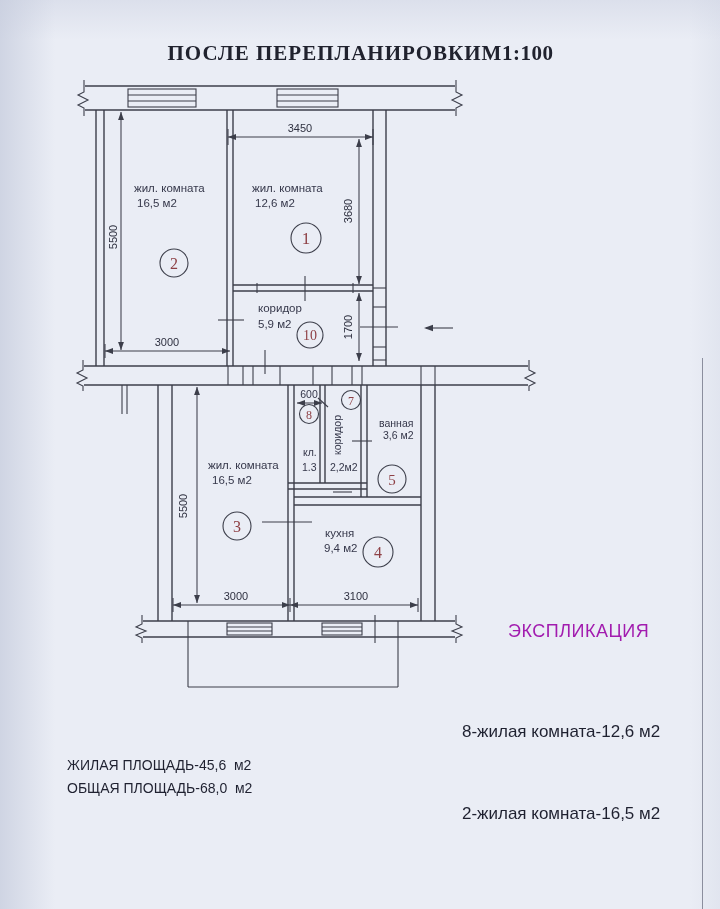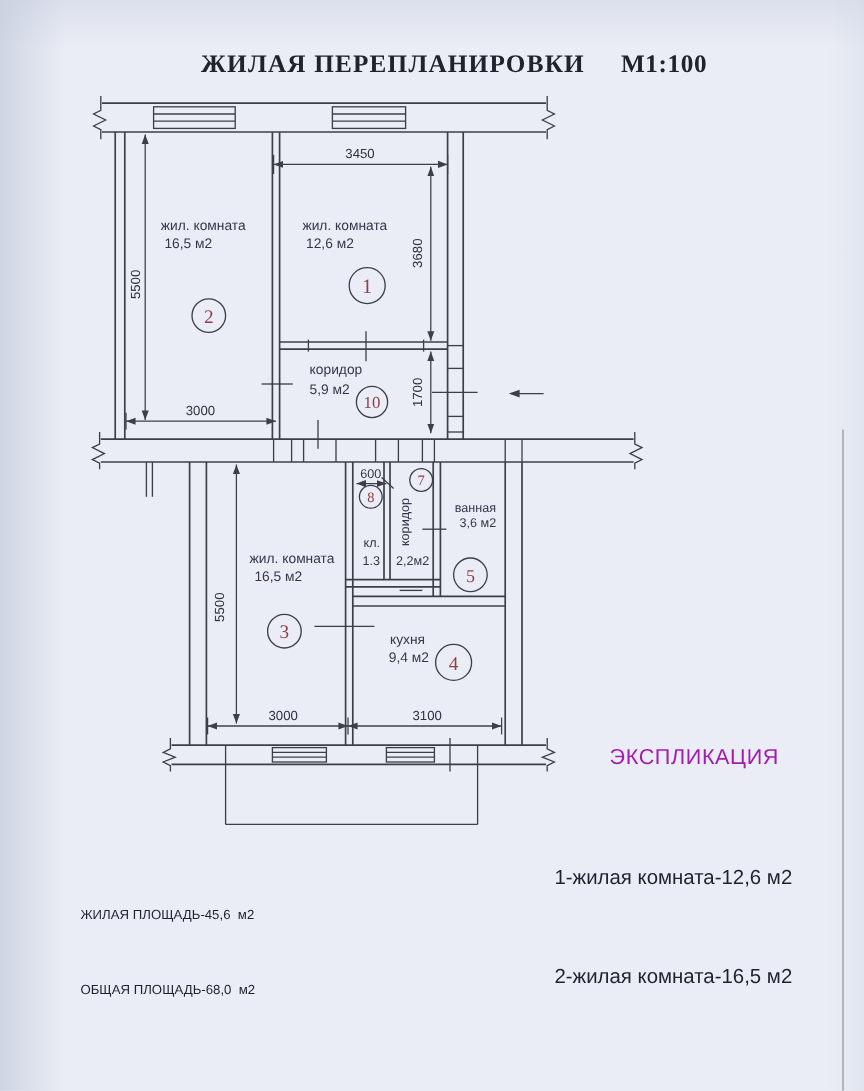--- a/index.html
+++ b/index.html
@@ -11,46 +11,46 @@
       linear-gradient(270deg, rgba(214,219,232,.45) 0px, rgba(234,237,245,0) 30px),
       #eaedf5;
     font-family:"Liberation Sans",sans-serif;color:#23242f;
   }
   .abs{position:absolute;}
   .title-row{
     left:155px;top:16px;width:430px;
     font-family:"Liberation Serif",serif;font-weight:700;font-size:21px;
     letter-spacing:1px;color:#20222e;white-space:pre;
   }
-  .title-scale{margin-left:30px;letter-spacing:0.5px;}
+  .title-scale{letter-spacing:0.5px;}
   svg text{user-select:none;}
   .ln{stroke:#3c3e4a;stroke-width:1.4;fill:none;}
   .lnt{stroke:#3c3e4a;stroke-width:1.1;fill:none;}
   .dimln{stroke:#3c3e4a;stroke-width:1.05;fill:none;}
   .lbl{font-family:"Liberation Sans",sans-serif;font-size:11.5px;fill:#35374a;}
   .lbls{font-family:"Liberation Sans",sans-serif;font-size:10.5px;fill:#35374a;}
   .dim{font-family:"Liberation Sans",sans-serif;font-size:11px;fill:#2f3140;}
   .rnum{font-family:"Liberation Serif",serif;fill:#8e4045;}
   .legend-title{
     left:508px;top:621px;font-size:18px;letter-spacing:.5px;color:#a21caf;
   }
   .legend-list{
     left:462px;top:663px;width:250px;font-size:17px;line-height:27.4px;color:#1f2130;white-space:pre;
   }
-  .summary{left:67px;font-size:11px;color:#1f2130;white-space:pre;}
+  .summary{left:67px;font-size:14px;color:#1f2130;white-space:pre;}
   .page-fold{
     left:702px;top:358px;width:1px;height:551px;
     background:rgba(90,94,112,.65);
   }
 </style>
 </head>
 <body>
 
 <div class="abs title-row">
-  <span>ЖИЛАЯ ПЕРЕПЛАНИРОВКИ</span><span class="title-scale">М1:100</span>
+  <span>ПОСЛЕ ПЕРЕПЛАНИРОВКИ</span><span class="title-scale">М1:100</span>
 </div>
 
 <svg class="abs" style="left:0;top:0" width="720" height="909" viewBox="0 0 720 909">
   <defs>
     <marker id="arr" orient="auto-start-reverse" markerWidth="10" markerHeight="8" refX="7.6" refY="3.5" markerUnits="strokeWidth">
       <path d="M0,0.7 L7.6,3.5 L0,6.3 z" fill="#3c3e4a"></path>
     </marker>
   </defs>
 
   <g>
@@ -260,23 +260,23 @@
       <circle class="lnt" cx="309" cy="414" r="9.5"></circle>
       <text class="rnum" x="309" y="418.5" font-size="12" text-anchor="middle">8</text>
     </g>
   </g>
 </svg>
 
 <div class="abs page-fold"></div>
 
 <div class="abs legend-title">ЭКСПЛИКАЦИЯ</div>
 <div class="abs legend-list">
-  <div>1-жилая комната-12,6 м2</div>
+  <div>8-жилая комната-12,6 м2</div>
   <div>2-жилая комната-16,5 м2</div>
   
   
   
   
   
 </div>
 
 <div class="abs summary" style="top:757px">ЖИЛАЯ ПЛОЩАДЬ-45,6  м2</div>
-<div class="abs summary" style="top:819px">ОБЩАЯ ПЛОЩАДЬ-68,0  м2</div>
+<div class="abs summary" style="top:780px">ОБЩАЯ ПЛОЩАДЬ-68,0  м2</div>
 
 </body></html>

